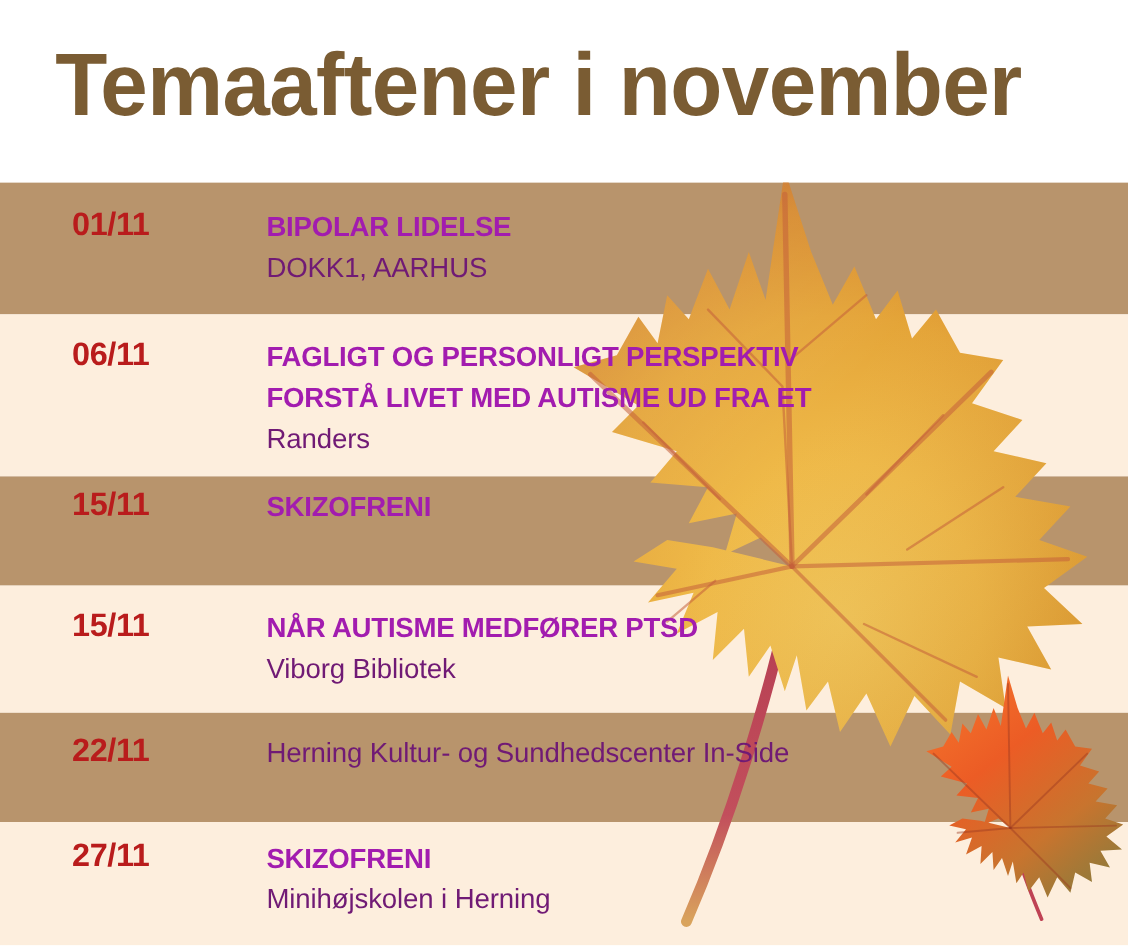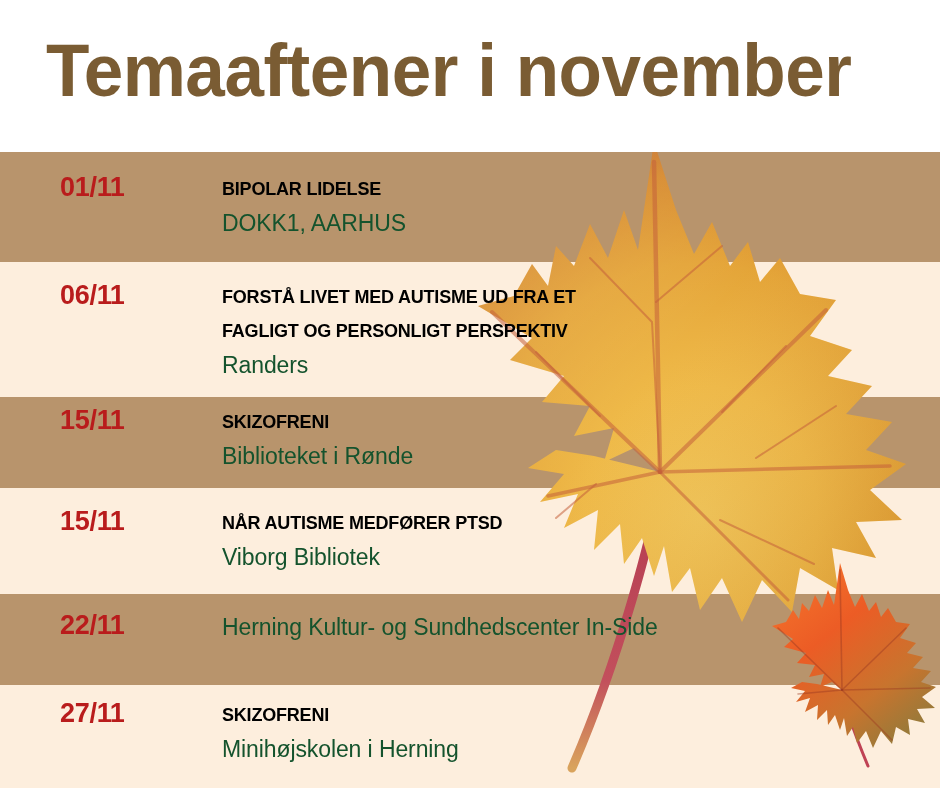--- a/index.html
+++ b/index.html
@@ -95,32 +95,32 @@
     color: #b91c1c;
     white-space: nowrap;
   }
   .row-body {
     position: absolute;
     left: 222px;
     width: 700px;
   }
   .row-title {
     font-weight: bold;
-    font-size: 18px;
+    font-size: 23px;
     line-height: 34px;
     letter-spacing: -0.2px;
-    color: #000000;
+    color: #a21caf;
     white-space: nowrap;
   }
   .row-venue {
     font-weight: normal;
     font-size: 23px;
     line-height: 30px;
     letter-spacing: -0.1px;
-    color: #14532d;
+    color: #701a75;
     white-space: nowrap;
     margin-top: 2px;
   }
 </style>
 </head>
 <body>
 
 <div id="poster">
 
   <div id="bands">
@@ -263,31 +263,30 @@
       <div class="row-date">01/11</div>
       <div class="row-body">
         <div class="row-title">BIPOLAR LIDELSE</div>
         <div class="row-venue">DOKK1, AARHUS</div>
       </div>
     </div>
 
     <div class="row" style="top:280px;">
       <div class="row-date">06/11</div>
       <div class="row-body">
+        <div class="row-title">FAGLIGT OG PERSONLIGT PERSPEKTIV</div>
         <div class="row-title">FORSTÅ LIVET MED AUTISME UD FRA ET</div>
-        <div class="row-title">FAGLIGT OG PERSONLIGT PERSPEKTIV</div>
         <div class="row-venue">Randers</div>
       </div>
     </div>
 
     <div class="row" style="top:405px;">
       <div class="row-date">15/11</div>
       <div class="row-body">
         <div class="row-title">SKIZOFRENI</div>
-        <div class="row-venue">Biblioteket i Rønde</div>
       </div>
     </div>
 
     <div class="row" style="top:506px;">
       <div class="row-date">15/11</div>
       <div class="row-body">
         <div class="row-title">NÅR AUTISME MEDFØRER PTSD</div>
         <div class="row-venue">Viborg Bibliotek</div>
       </div>
     </div>

